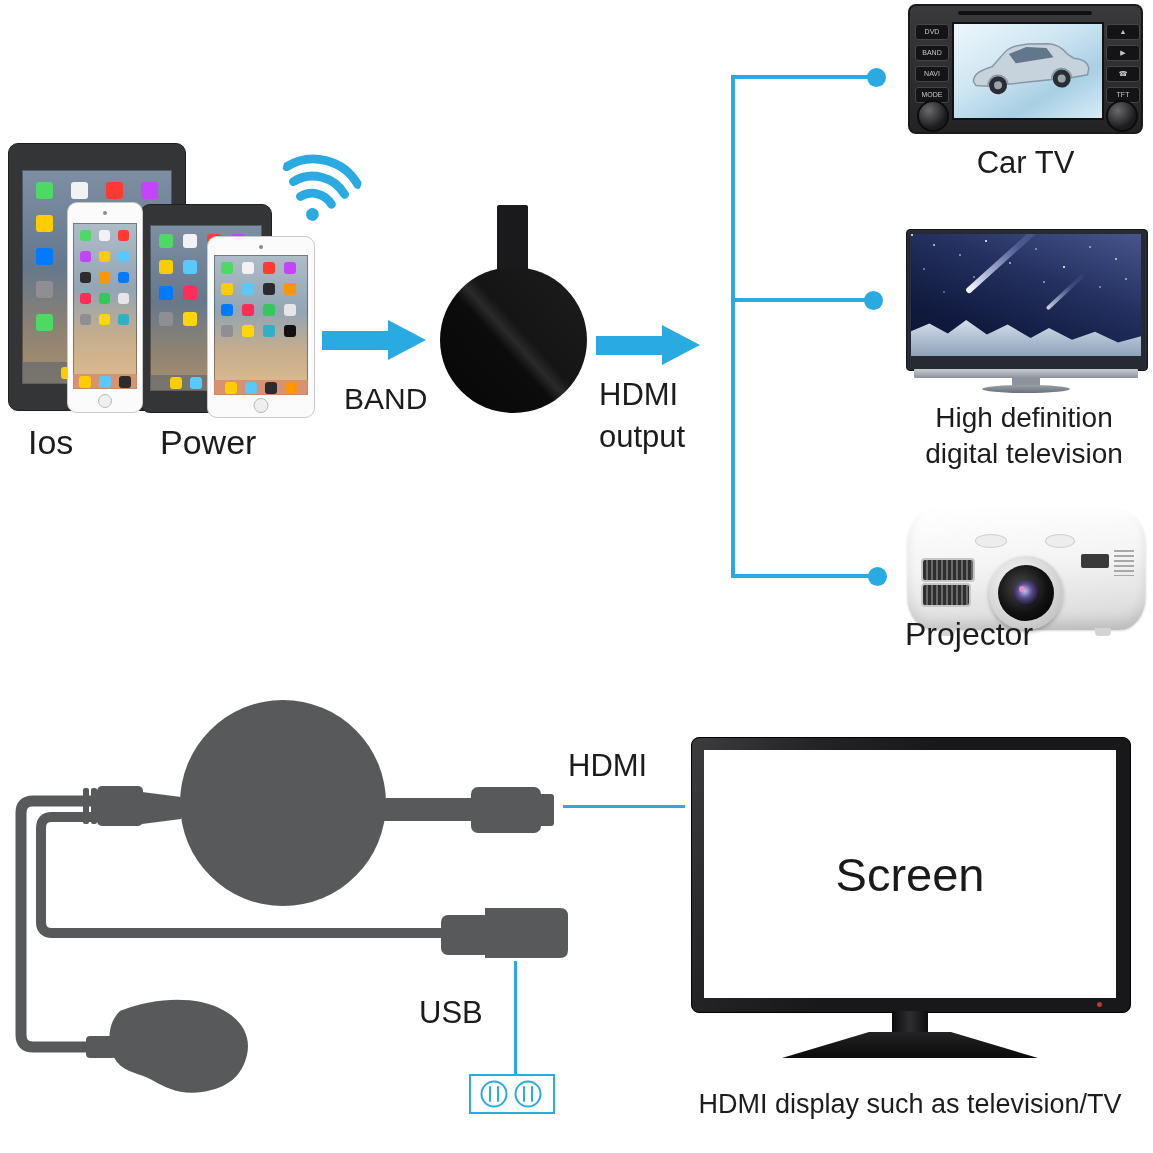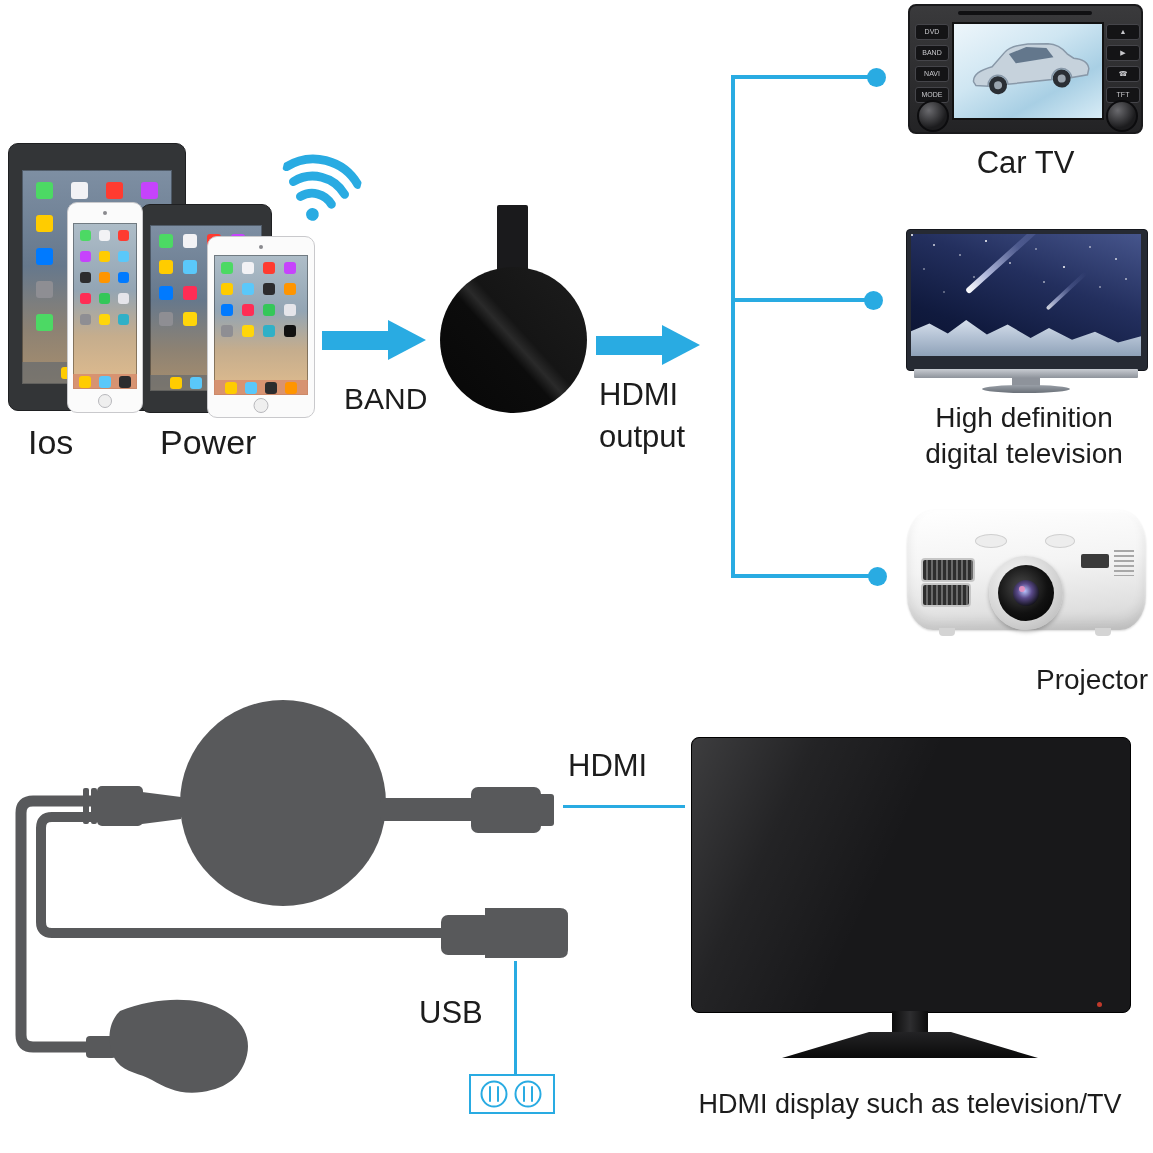--- a/index.html
+++ b/index.html
@@ -132,21 +132,21 @@
               box-shadow:0 2px 4px rgba(0,0,0,.25);}
   #lens-mid{position:absolute;left:9px;top:9px;width:56px;height:56px;border-radius:50%;
             background:radial-gradient(circle at 42% 40%,#4a4a4a,#111 55%,#000);}
   #lens-core{position:absolute;left:24px;top:24px;width:26px;height:26px;border-radius:50%;
              background:radial-gradient(circle at 45% 42%,#b9c6ff 0%,#5a4a8a 35%,#12121a 75%);}
   #lens-glint{position:absolute;left:30px;top:30px;width:6px;height:6px;border-radius:50%;background:#e890c0;opacity:.9;}
   #proj-port{position:absolute;left:176px;top:48px;width:28px;height:14px;background:#3a3a3a;border-radius:2px;}
   #proj-vents{position:absolute;left:209px;top:44px;width:20px;height:26px;
               background:repeating-linear-gradient(180deg,#a8a8a8 0 2px,rgba(0,0,0,0) 2px 5px);}
   .proj-foot{position:absolute;height:8px;width:16px;background:#d4d4d4;border-radius:0 0 4px 4px;}
-  #projector-label{left:905px;top:664px;width:243px;text-align:right;font-size:28px;}
+  #projector-label{left:905px;top:616px;width:243px;text-align:left;font-size:32px;}
 
   
   #cable-art{left:0;top:660px;}
   #hdmi-line{left:563px;top:805px;width:122px;height:3px;}
   #hdmi-label{left:568px;top:748px;font-size:31px;}
   #usb-line{left:514px;top:961px;width:3px;height:114px;}
   #usb-label{left:419px;top:995px;font-size:31px;}
   #power-box{left:469px;top:1074px;}
   #power-label{left:391px;top:1119px;width:245px;text-align:center;font-size:26px;}
 
@@ -426,19 +426,22 @@
     <g stroke="#29abe2" stroke-width="2" stroke-linecap="round">
       <line x1="21" y1="13" x2="21" y2="27"></line>
         <line x1="29" y1="13" x2="29" y2="27"></line>
       <line x1="55" y1="13" x2="55" y2="27"></line>
         <line x1="63" y1="13" x2="63" y2="27"></line>
     </g>
   </svg>
 
   <div id="btv" class="abs">
     <div class="frame"></div>
+    <div class="bscreen">
+      <span>Screen</span>
+    </div>
     <div class="led"></div>
     <div class="neck"></div>
     <div class="base"></div>
   </div>
   <div id="btv-caption" class="label">HDMI display such as television/TV</div>
 
 </div>
 
 </body></html>

